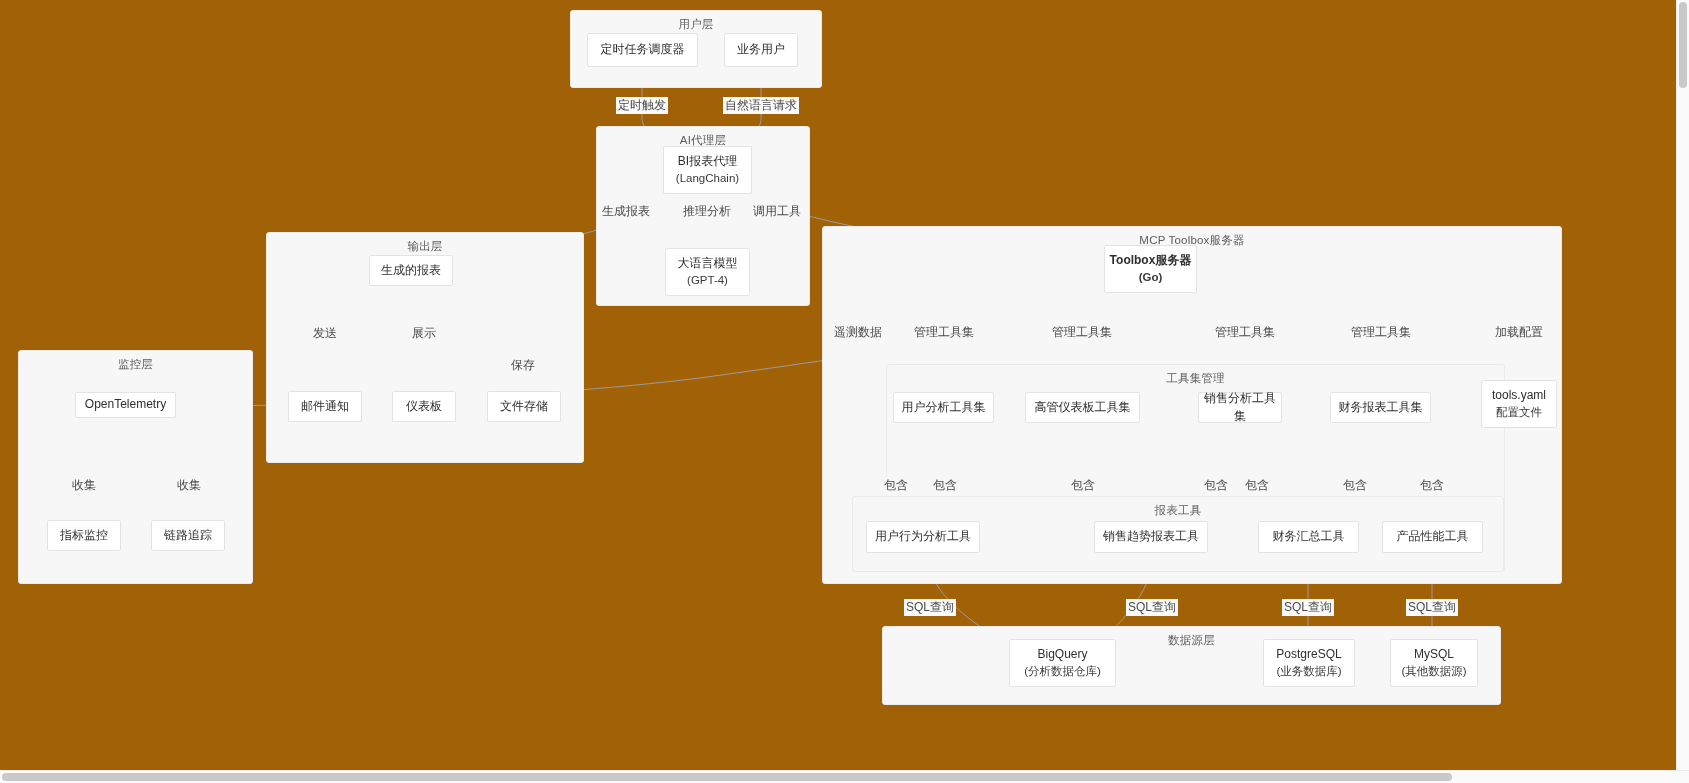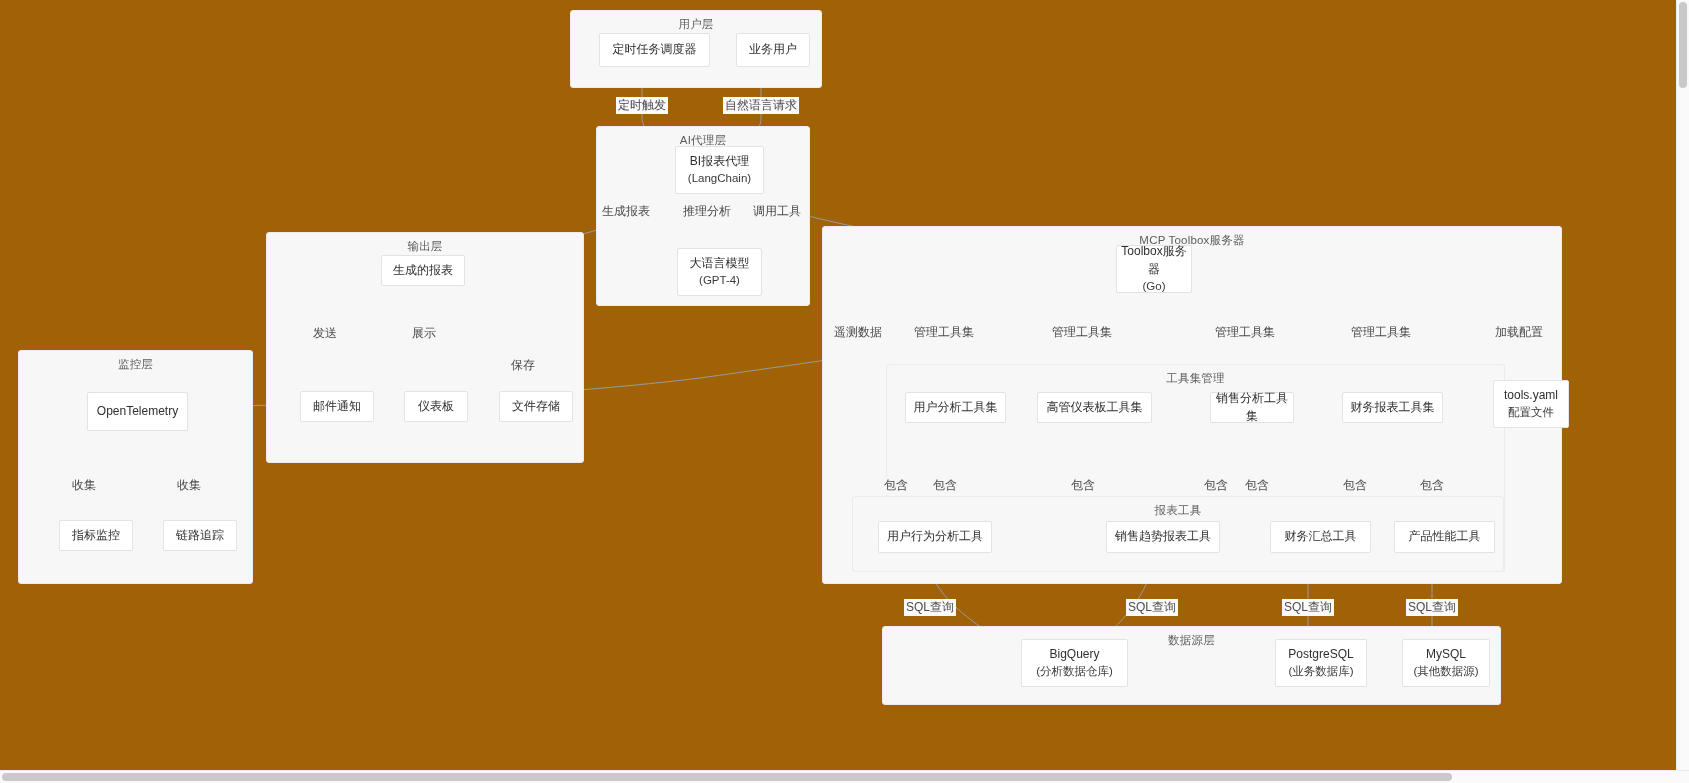--- a/index.html
+++ b/index.html
@@ -60,21 +60,20 @@
     border-radius:2px;
     display:flex;
     flex-direction:column;
     align-items:center;
     justify-content:center;
     font-size:12px;
     color:#2f2f2f;
     line-height:1.45;
     text-align:center;
     box-sizing:border-box;
-    margin-left:12px;
   }
   .node .sub{
     font-size:11.5px;
     color:#3a3a3a;
   }
 
   
   .elabel{
     position:absolute;
     font-size:12px;
@@ -210,33 +209,33 @@
   </div>
 
   <div class="node" style="left:392px;top:391px;width:64px;height:31px;">
     <span>仪表板</span>
   </div>
 
   <div class="node" style="left:487px;top:391px;width:74px;height:31px;">
     <span>文件存储</span>
   </div>
 
-  <div class="node" style="left:75px;top:392px;width:101px;height:39px;">
+  <div class="node" style="left:75px;top:392px;width:101px;height:26px;">
     <span>OpenTelemetry</span>
   </div>
 
   <div class="node" style="left:47px;top:520px;width:74px;height:31px;">
     <span>指标监控</span>
   </div>
 
   <div class="node" style="left:151px;top:520px;width:74px;height:31px;">
     <span>链路追踪</span>
   </div>
 
-  <div class="node" style="left:1104px;top:245px;width:76px;height:48px;">
+  <div class="node" style="left:1104px;top:245px;width:93px;height:48px;font-weight:bold;">
     <span>Toolbox服务器</span>
     <span class="sub">(Go)</span>
   </div>
 
   <div class="node" style="left:893px;top:392px;width:101px;height:31px;">
     <span>用户分析工具集</span>
   </div>
 
   <div class="node" style="left:1025px;top:392px;width:115px;height:31px;">
     <span>高管仪表板工具集</span>

